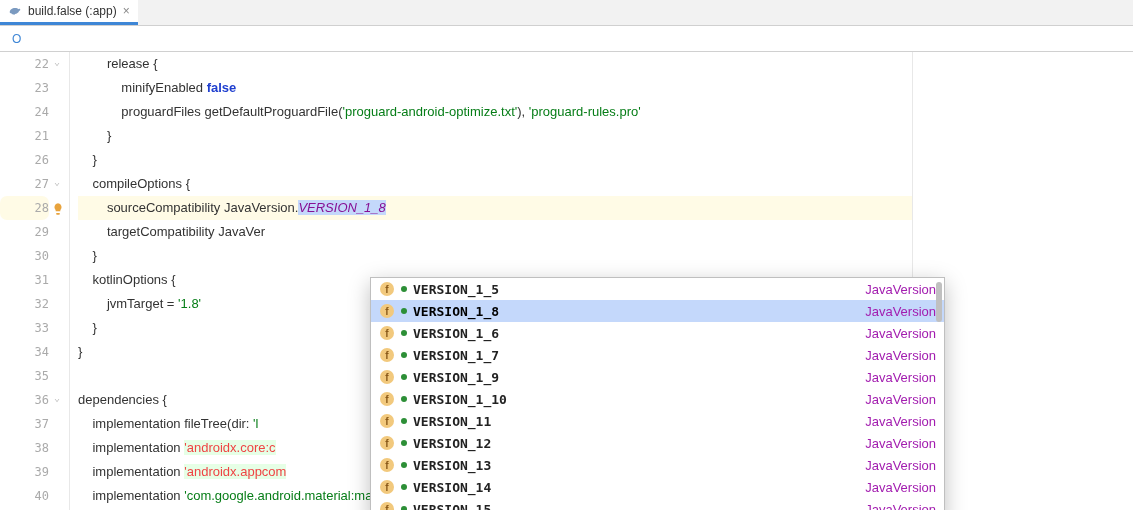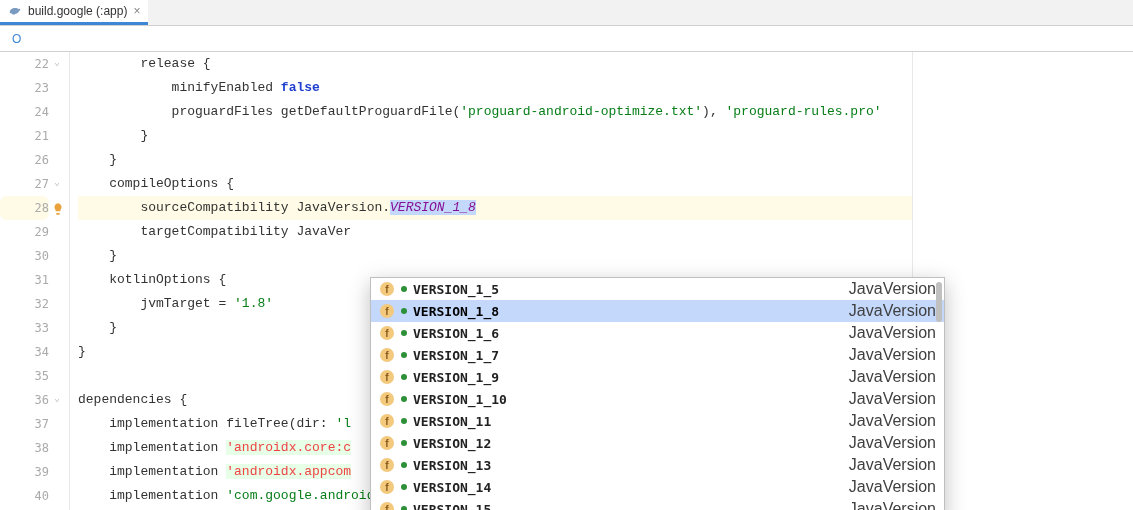--- a/index.html
+++ b/index.html
@@ -95,21 +95,21 @@
   .bulb {
     position: absolute;
     right: -16px;
     top: 4px;
     width: 14px;
     height: 14px;
     color: #e8a33d;
   }
   .code {
     flex: 1;
-    font-family: Liberation Mono, monospace;
+    font-family: Liberation Sans, sans-serif;
     font-size: 13px;
     line-height: 24px;
     white-space: pre;
     padding-left: 8px;
     position: relative;
     border-right: 1px solid #e8e8e8;
     margin-right: 220px;
   }
   .code-line { height: 24px; }
   .hl-line { background: #fffbe6; }
@@ -146,37 +146,37 @@
   .popup-item.selected { background: #c4d8fb; }
   .popup-item .icon-f {
     width: 16px; height: 16px;
     display:inline-flex;align-items:center;justify-content:center;
   }
   .green-dot {
     width:6px;height:6px;border-radius:50%;background:#2d8f37;flex-shrink:0;
   }
   .popup-item .lbl { flex:1; font-weight:bold; color:#222;}
   .popup-item.selected .lbl{ color:#000;}
-  .popup-item .type { color:#404040; font-family: -apple-system, sans-serif; font-size:16px; font-weight:normal;}
+  .popup-item .type { color:#a21caf; font-family: -apple-system, sans-serif; font-size:13px; font-weight:normal;}
   .popup-scrollbar {
     position:absolute; right:2px; top:4px; width:6px; height:40px;
     background:#c0c0c0; border-radius:3px;
   }
 </style>
 </head>
 <body>
 
 <div class="tab-bar">
   <div class="tab">
     <span class="elephant">
       <svg viewBox="0 0 24 24" width="14" height="14">
           <path fill="#7b9ac0" d="M3 14c0-4 4-7 9-7 3 0 5 1 6 2 1-1 3-1 3 1 0 1-1 2-2 2-1 3-4 5-7 5-1 2-3 2-3 0-1 1-3 1-3-1-2 0-3-1-3-2z"></path>
         </svg>
     </span>
-    <span>build.google (:app)</span>
+    <span>build.false (:app)</span>
     <span class="close">×</span>
   </div>
 </div>
 
 <div class="info-bar">
   <span class="right-cut">O</span>
 </div>
 
 <div class="editor">
   <div class="gutter" id="gutter">

